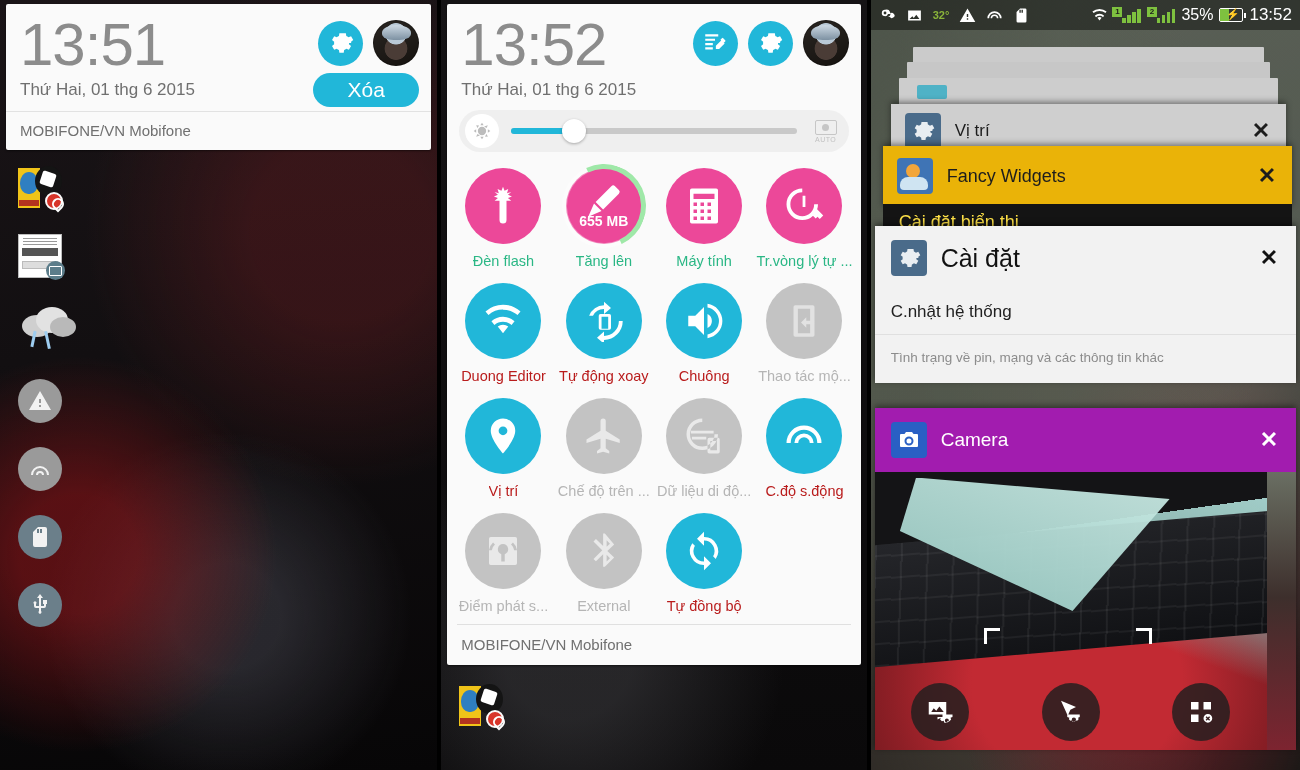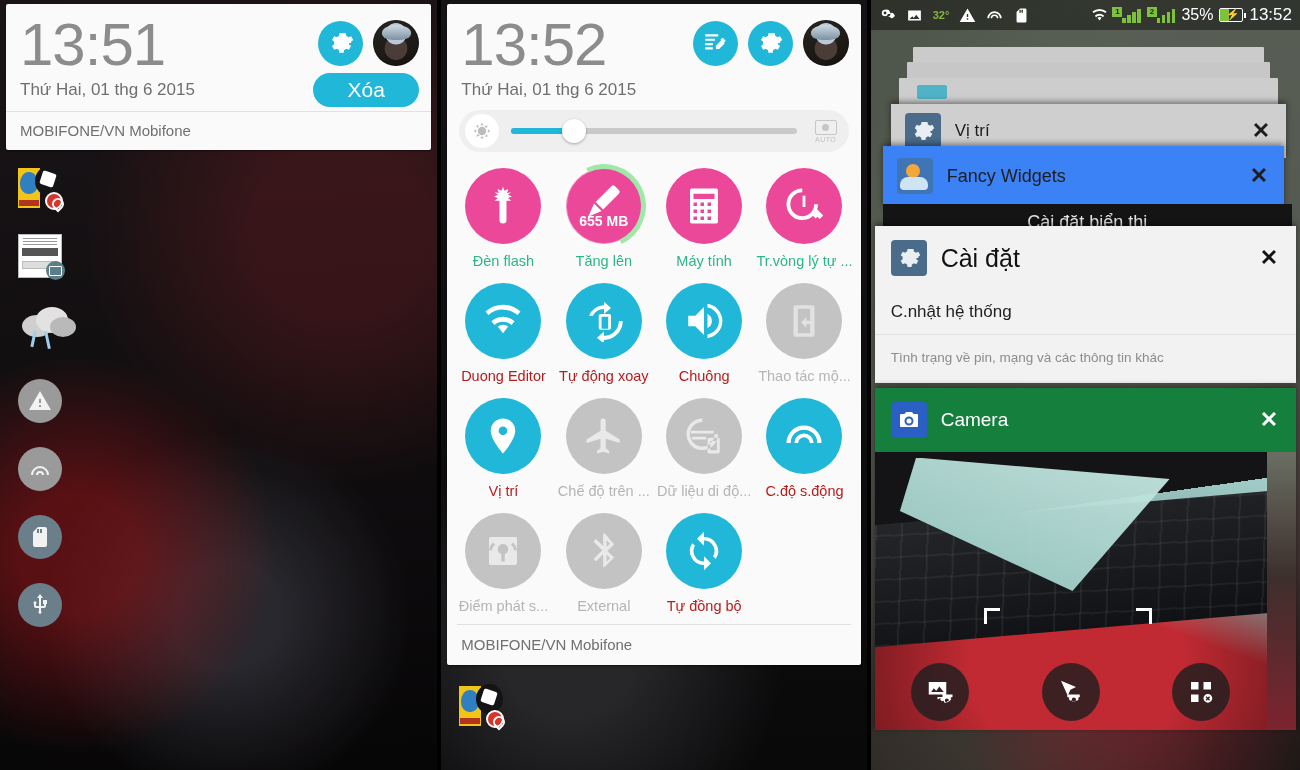--- a/index.html
+++ b/index.html
@@ -211,34 +211,34 @@
     padding:9px 14px 9px 14px;
   }
   .rcard-icon { width:36px;height:36px;border-radius:4px;flex:0 0 auto; display:flex;align-items:center;justify-content:center;}
   .rcard-icon svg{width:24px;height:24px;}
   .rcard-title{ flex:1; font-size:17px; }
   .rcard-x{ font-size:22px; line-height:20px; font-weight:bold; width:22px;text-align:center;}
   .rc-light { background:#cfcfcf; }
   .rc-light .rcard-title{ color:#1d1d1d; } .rc-light .rcard-x{color:#1d1d1d;}
   .rc-white { background:#f2f2f2; }
   .rc-white .rcard-title{ color:#121212; } .rc-white .rcard-x{color:#121212;}
-  .rc-dark  { background:#15803d; }
+  .rc-dark  { background:#a21caf;margin-top:20px; }
   .rc-dark .rcard-title{ color:#fff; } .rc-dark .rcard-x{color:#fff;}
   .ic-settings{ background:#4a6b8a; }
   .ic-fancy{ background:#3f74b5; position:relative; overflow:hidden;}
   .ic-fancy::before{content:"";position:absolute;left:9px;top:6px;width:14px;height:14px;border-radius:50%;background:#f3a63a;}
   .ic-fancy::after{content:"";position:absolute;left:3px;bottom:4px;width:28px;height:13px;border-radius:8px 8px 4px 4px;background:#cfe4f2;}
   .ic-camera{ background:#2a5fc4; }
 
   .settings-body { background:#f2f2f2; padding:0 0 6px 0;}
   .s-item { padding:12px 16px 12px 16px; border-bottom:1px solid #e0e0e0;}
   .s-item:last-child{ border-bottom:none; }
   .s-title{ font-size:17px; color:#212121; }
   .s-sub{ font-size:13.5px; color:#8c8c8c; margin-top:3px;}
-  .dark-strip { background:#141414; color:#e5e5e5; font-size:18px; padding:8px 16px 10px 16px;text-align:center;}
+  .dark-strip { background:#141414; color:#fde047; font-size:18px; padding:8px 16px 10px 16px;}
 
   .cam-preview { position:relative; height:278px; overflow:hidden;
     background:
       linear-gradient(172deg, rgba(20,20,22,1) 0 24%, rgba(25,28,30,0) 24%),
       linear-gradient(200deg, rgba(170,220,214,.95) 4%, rgba(140,196,190,.9) 30%, rgba(40,44,46,0) 52%),
       radial-gradient(ellipse at 48% 76%, #c22a33 0 34%, #8e1f26 60%, #4a1014 100%),
       linear-gradient(180deg,#1b1c1e 0 58%, #b5242f 58% 100%);
   }
   .cam-preview .kbd{
     position:absolute; left:0; right:6%; top:20%; height:44%;
@@ -708,21 +708,21 @@
           <div class="rcard-icon ic-settings">
             <svg viewBox="0 0 24 24" style="fill:#e9eef2">
                 <path d="M12 8a4 4 0 100 8 4 4 0 000-8zm9.4 4a7.4 7.4 0 00-.1-1.2l2-1.6-2-3.4-2.4 1a7.5 7.5 0 00-2-1.2l-.4-2.6H10.5l-.4 2.6c-.7.3-1.4.7-2 1.2l-2.4-1-2 3.4 2 1.6a7.4 7.4 0 000 2.4l-2 1.6 2 3.4 2.4-1c.6.5 1.3.9 2 1.2l.4 2.6h4l.4-2.6c.7-.3 1.4-.7 2-1.2l2.4 1 2-3.4-2-1.6c.1-.4.1-.8.1-1.2zM12 14.5a2.5 2.5 0 110-5 2.5 2.5 0 010 5z"></path>
               </svg>
           </div>
           <div class="rcard-title">Vị trí</div>
           <div class="rcard-x">✕</div>
         </div>
       </div>
 
-      <div class="rcard rc-light" style="left:12px;right:16px;top:116px;background:#3b82f6;">
+      <div class="rcard rc-light" style="left:12px;right:8px;top:116px;background:#eab308;">
         <div class="rcard-head" style="padding-top:12px;padding-bottom:14px;">
           <div class="rcard-icon ic-fancy"></div>
           <div class="rcard-title" style="font-size:18px;">Fancy Widgets</div>
           <div class="rcard-x">✕</div>
         </div>
       </div>
 
       <div class="dark-strip" style="position:absolute;left:12px;right:8px;top:174px;">Cài đặt biển thi</div>
 
       <div class="rcard rc-white" style="left:4px;right:4px;top:196px;">

